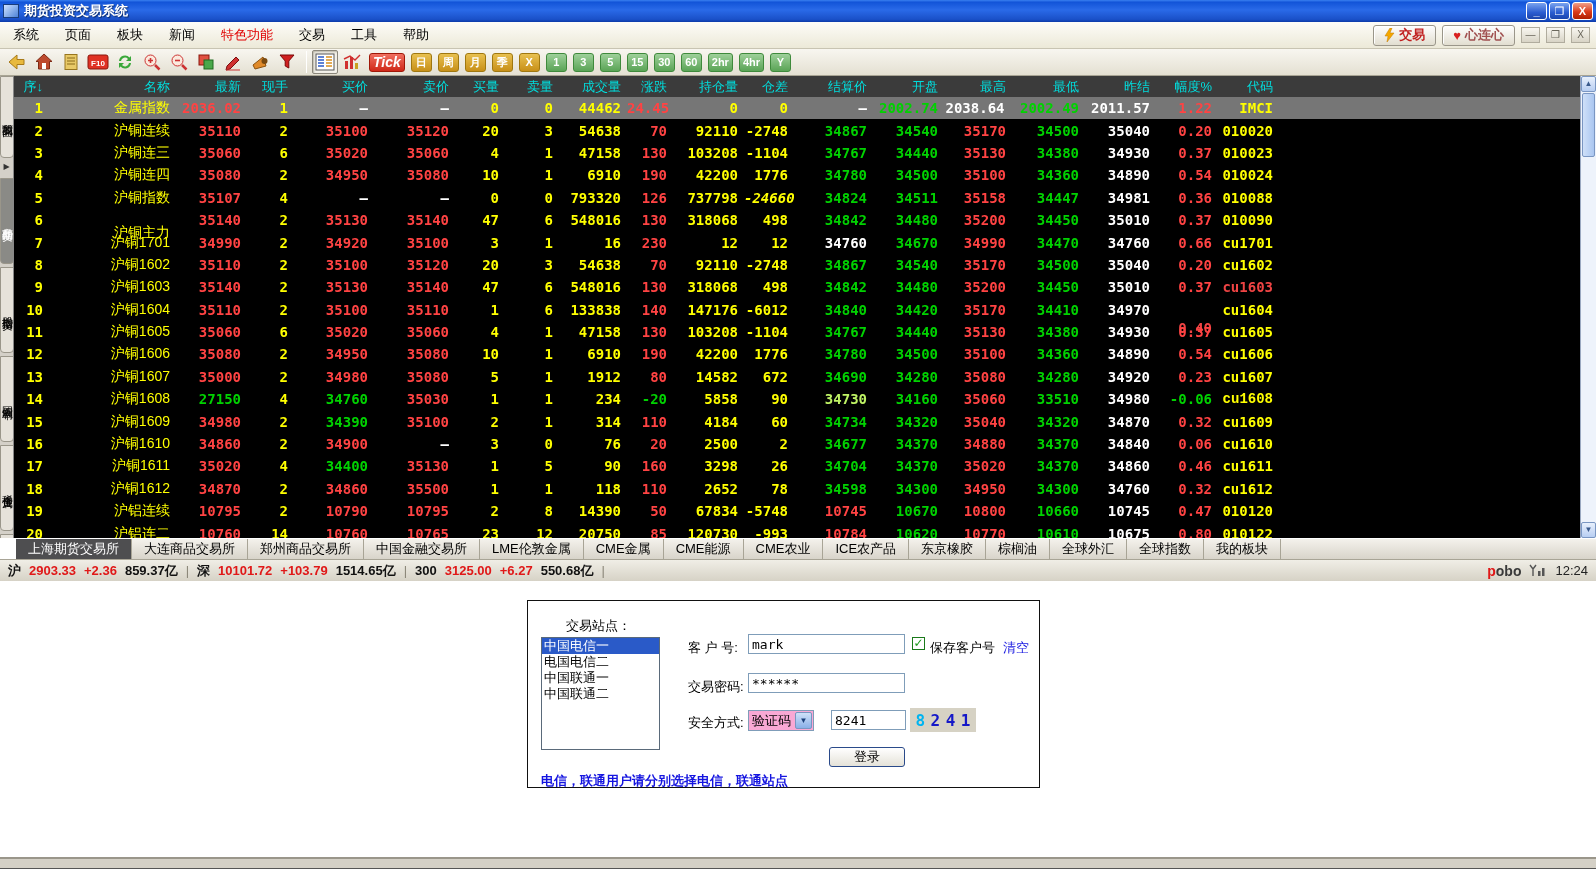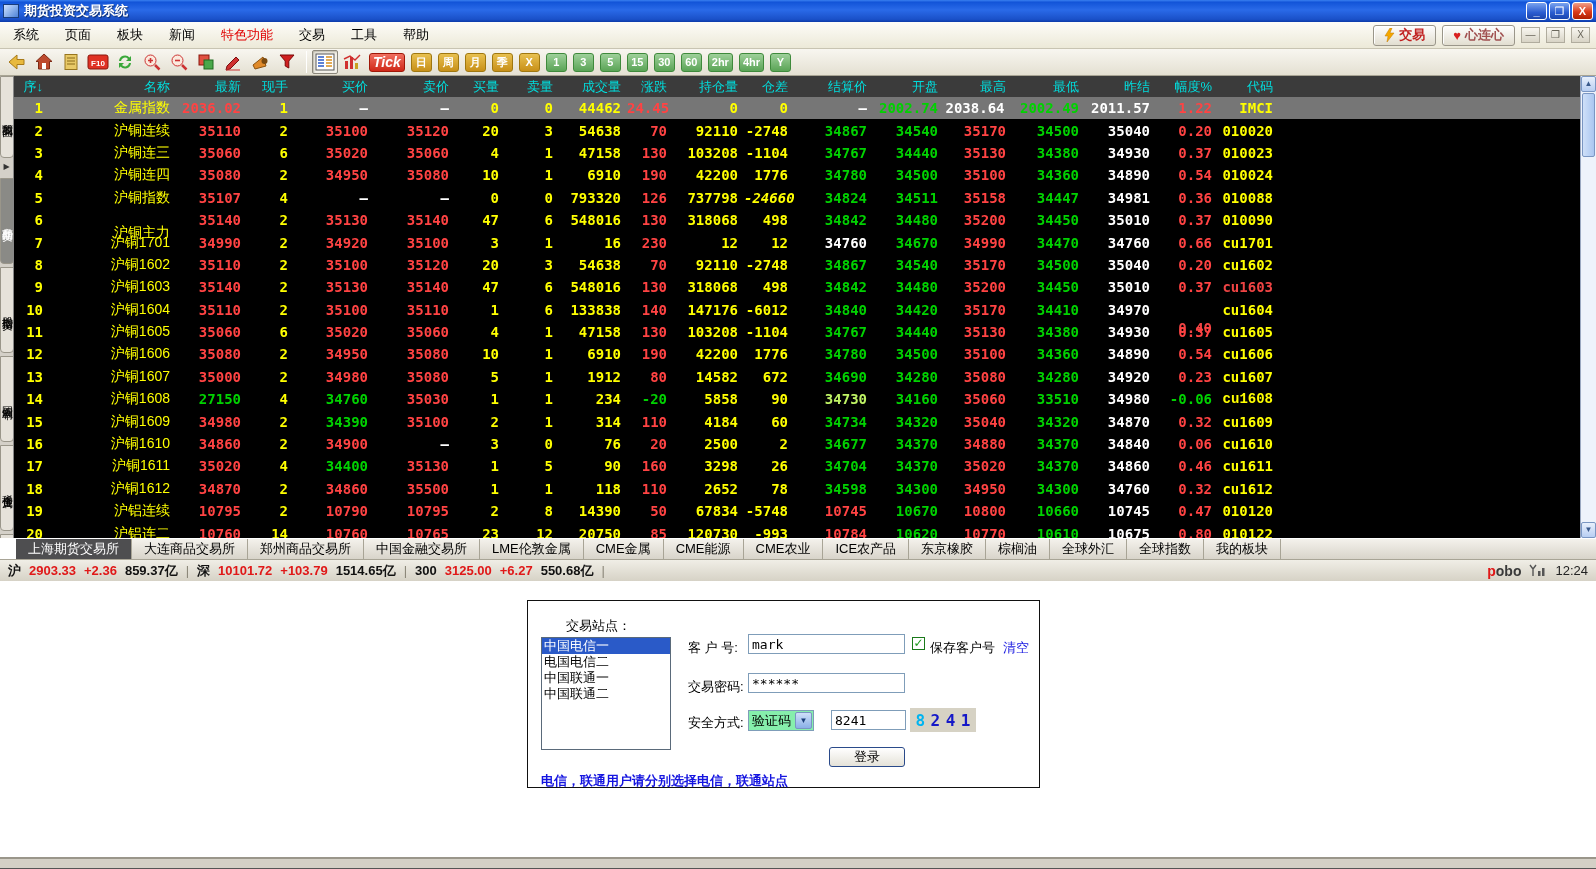--- a/index.html
+++ b/index.html
@@ -84,29 +84,29 @@
   .brand { font-size:14px; font-weight:bold; color:#3a3a3a; }
   .brand b { color:#e01818; }
   .stime { font-weight:normal; color:#222; }
 
   
   .desktop { position:absolute; left:0; top:581px; width:1596px; height:276px; background:#fff; }
   .bottom-strip { position:absolute; left:0; top:857px; width:1596px; height:12px; background:#d4d0c6; border-top:2px solid #9a968a; }
 
   .dialog { position:absolute; left:527px; top:19px; width:513px; height:188px; background:#fff; border:1px solid #111; font-size:13px; }
   .dlabel { position:absolute; color:#000; }
-  .listbox { position:absolute; left:13px; top:36px; width:130px; height:113px; background:#fff; border:1px solid #5a6a7a; overflow:hidden; }
+  .listbox { position:absolute; left:13px; top:36px; width:119px; height:113px; background:#fff; border:1px solid #5a6a7a; overflow:hidden; }
   .litem { height:16px; line-height:16px; padding-left:2px; font-size:13px; color:#000; white-space:nowrap; }
   .litem.sel { background:#2a5ac8; color:#fff; }
   .dinput { position:absolute; height:20px; border:1px solid #7f9db9; background:#fff; font-family:"DejaVu Sans Mono",monospace;
     font-size:13px; padding:1px 3px; color:#000; }
   .dcheck { position:absolute; width:13px; height:13px; border:1px solid #1a7a1a; background:#fff; color:#1a9a1a; font-size:12px;
     line-height:11px; text-align:center; font-weight:bold; }
   .dlink { position:absolute; color:#1515e0; cursor:pointer; }
-  .dselect { position:absolute; left:220px; top:109px; width:66px; height:21px; border:1px solid #7f9db9; background:#86efac; display:flex; align-items:center; }
+  .dselect { position:absolute; left:220px; top:109px; width:66px; height:21px; border:1px solid #7f9db9; background:#f9a8d4; display:flex; align-items:center; }
   .dselect .sv { flex:1; padding-left:3px; font-size:13px; }
   .dselect .chev { width:17px; height:17px; margin:1px; background:linear-gradient(180deg,#cfe0f8,#8ab0e8); border:1px solid #7a96c2;
     border-radius:2px; color:#1b3f7a; font-size:8px; text-align:center; line-height:16px; }
   .captcha { position:absolute; left:382px; top:107px; width:66px; height:24px; background:#d6d2c4; display:flex; align-items:center;
     justify-content:space-evenly; font-weight:bold; font-size:16px; font-family:"DejaVu Sans Mono",monospace; }
   .loginbtn { position:absolute; left:301px; top:146px; width:76px; height:20px; border:1px solid #2a4a8a; border-radius:3px;
     background:linear-gradient(180deg,#ffffff,#e4e2d8); font-size:13px; text-align:center; line-height:18px; color:#000; }
   .dnote { position:absolute; left:13px; top:171px; color:#1515e0; font-weight:bold; font-size:13px; white-space:nowrap; }
 
   svg { display:block; }

